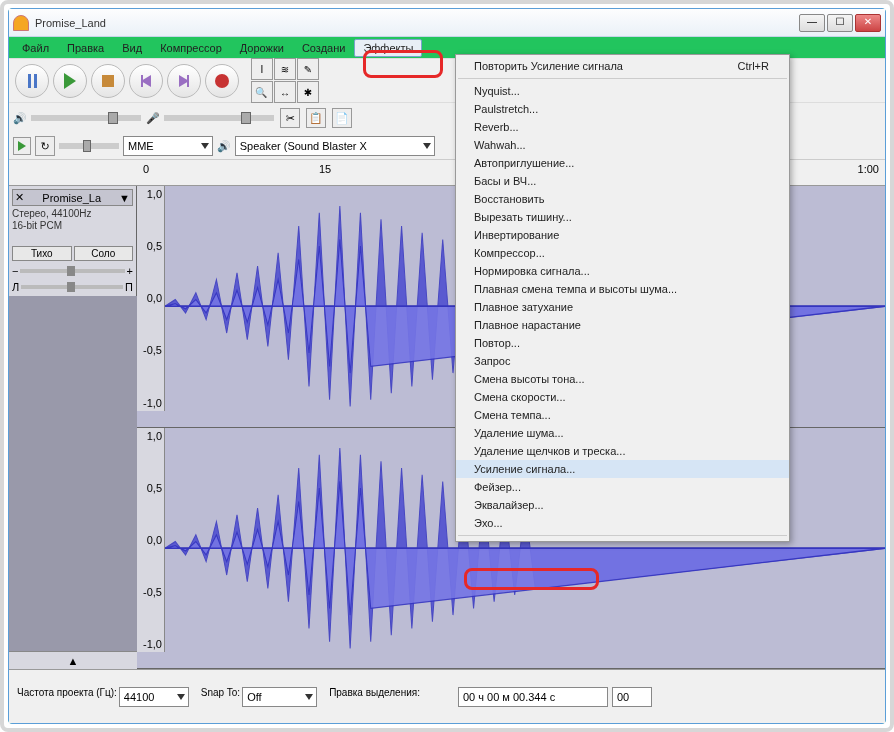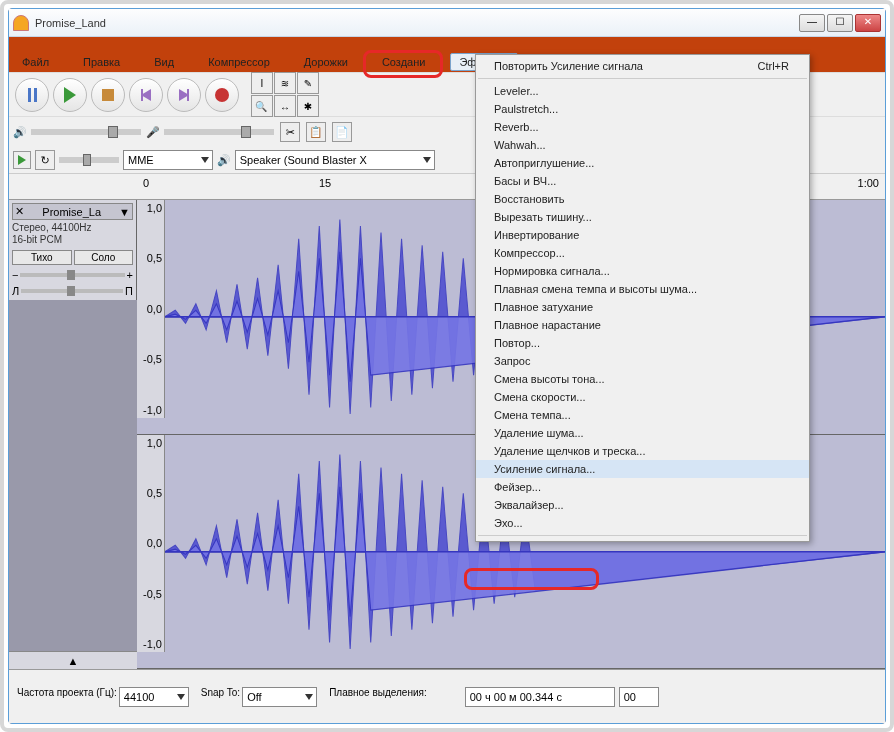--- a/index.html
+++ b/index.html
@@ -1,25 +1,25 @@
 <!DOCTYPE html>
 <html><head>
 <meta charset="utf-8">
 <style>
 * { box-sizing: border-box; margin: 0; padding: 0; font-family: Tahoma, Arial, sans-serif; font-size: 11px; }
 body { background: #fff; width: 894px; height: 732px; position: relative; overflow: hidden; }
 .outer-border { position: absolute; top: 0; left: 0; right: 0; bottom: 0; border: 4px solid #d7d7d7; border-radius: 8px; padding: 4px; }
-.window { background: #c2410c; border: 1px solid #5a9ed8; border-radius: 4px; width: 100%; height: 100%; display: flex; flex-direction: column; }
+.window { background: #22c55e; border: 1px solid #5a9ed8; border-radius: 4px; width: 100%; height: 100%; display: flex; flex-direction: column; }
 .titlebar { height: 28px; background: linear-gradient(#fdfdfe, #eaf1f8); border-bottom: 1px solid #c5d6e8; display: flex; align-items: center; padding: 0 4px; }
 .titlebar .icon { width: 16px; height: 16px; margin-right: 6px; background: #f5a623; border-radius: 50% 50% 0 0; border: 1px solid #c77; }
 .titlebar .title { flex: 1; color: #333; }
 .winbtns { display: flex; gap: 2px; }
 .winbtn { width: 26px; height: 18px; border: 1px solid #888; border-radius: 2px; background: linear-gradient(#f5f5f5,#ddd); text-align: center; line-height: 14px; font-size: 10px; }
 .winbtn.close { background: linear-gradient(#e88,#c44); color: #fff; border-color: #a33; }
-.menubar { height: 22px; display: flex; align-items: center; padding: 0 4px; gap: 16px; border-bottom: 1px solid #ddd; margin-top: 14px; }
+.menubar { height: 22px; display: flex; align-items: center; padding: 0 4px; gap: 0; border-bottom: 1px solid #ddd; }
 .menuitem { padding: 3px 9px; color: #222; cursor: default; }
 .menuitem.highlighted { border: 1px solid #7aa3cc; background: #e8eff6; border-radius: 2px; padding: 2px 8px; position: relative; }
 .highlight-ring { position: absolute; border: 3px solid #e62828; border-radius: 8px; pointer-events: none; }
 .ring-menu { top: 50px; left: 363px; width: 80px; height: 28px; }
 .ring-item { top: 568px; left: 464px; width: 135px; height: 22px; }
 .toolbars { display: flex; flex-wrap: wrap; border-bottom: 1px solid #ccc; background: #f0f0f0; }
 .tb-row { display: flex; align-items: center; height: 44px; border-bottom: 1px solid #ddd; width: 100%; }
 .transport { display: flex; gap: 4px; padding: 0 6px; align-items: center; }
 .tbtn { width: 34px; height: 34px; border-radius: 50%; background: linear-gradient(#fff,#e5e5e5); border: 1px solid #bbb; display: flex; align-items: center; justify-content: center; }
 .tbtn.pause::before { content:""; width:3px; height:14px; background:#4a76c7; box-shadow: 6px 0 #4a76c7; margin-right:6px; }
@@ -40,35 +40,35 @@
 .tb-row3 { height:26px; display:flex; align-items:center; padding:0 4px; gap:4px; }
 .playsmall { width:18px; height:18px; border:1px solid #999; background:#eee; display:flex; align-items:center; justify-content:center; }
 .playsmall::before { content:""; border-left:8px solid #3a9939; border-top:5px solid transparent; border-bottom:5px solid transparent; }
 .combo { height:20px; border:1px solid #888; background:#fff; padding:0 18px 0 4px; position:relative; display:flex; align-items:center; }
 .combo::after { content:""; position:absolute; right:3px; top:6px; border-left:4px solid transparent; border-right:4px solid transparent; border-top:6px solid #333; }
 .timeline { height:26px; background:#f0f0f0; border-bottom:1px solid #999; position:relative; display:flex; align-items:flex-end; padding-left:128px; font-size:10px; }
 .track-area { flex:1; display:flex; background:#9999aa; position:relative; overflow:hidden; }
 .track-panel { width:128px; background:#d8d8e0; border-right:1px solid #666; padding:3px; }
 .track-panel .hdr { background:#c5c5d0; border:1px solid #888; padding:1px 2px; display:flex; align-items:center; justify-content:space-between; margin-bottom:2px; }
 .track-panel .info { font-size:10px; color:#333; line-height:1.2; }
-.track-panel .btns { display:flex; gap:2px; margin-top:4px; }
+.track-panel .btns { display:flex; gap:2px; margin-top:14px; }
 .track-panel .btns button { flex:1; font-size:10px; padding:1px; border:1px solid #888; background:#e8e8e8; }
 .slider-row { display:flex; align-items:center; margin-top:4px; gap:2px; font-size:9px; }
 .slider-row .slide { flex:1; height:4px; background:#bbb; position:relative; }
 .slider-row .slide::after { content:""; position:absolute; left:45%; top:-3px; width:8px; height:10px; background:#888; }
 .waveform-col { flex:1; display:flex; flex-direction:column; }
 .wf { flex:1; background:#bcbcd4; border-bottom:1px solid #666; position:relative; overflow:hidden; }
 .wf-scale { position:absolute; left:0; top:0; bottom:16px; width:28px; background:#d8d8e0; border-right:1px solid #888; display:flex; flex-direction:column; justify-content:space-between; padding:2px; font-size:9px; text-align:right; }
 .wf-canvas { position:absolute; left:28px; right:0; top:0; bottom:0; }
 .collapse-bar { height:18px; background:#d8d8e0; border-top:1px solid #888; display:flex; align-items:center; justify-content:center; width:128px; }
 .bottombar { height:54px; border-top:1px solid #999; background:#f0f0f0; display:flex; align-items:center; padding:4px 8px; gap:12px; }
 .field { display:flex; gap:2px; }
 .field label { font-size:10px; }
 .field .val { border:1px solid #888; background:#fff; padding:2px 4px; height:20px; display:flex; align-items:center; }
-.effects-menu { position:absolute; top:54px; left:455px; width:335px; background:#f0f0f0; border:1px solid #999; box-shadow:2px 2px 6px rgba(0,0,0,.3); padding:2px 0; z-index:10;margin-left:20px; }
+.effects-menu { position:absolute; top:54px; left:455px; width:335px; background:#f0f0f0; border:1px solid #999; box-shadow:2px 2px 6px rgba(0,0,0,.3); padding:2px 0; z-index:10; }
 .effects-menu .mi { padding:3px 20px 3px 18px; color:#222; display:flex; justify-content:space-between; }
 .effects-menu .sep { height:1px; background:#ccc; margin:3px 2px; }
 .effects-menu .mi.hovered { background:#d6e5f5; }
 svg.wave-svg { width:100%; height:100%; display:block; }
 </style>
 </head>
 <body>
 
 <div class="outer-border">
 <div class="window">
@@ -227,38 +227,38 @@
             <span>44100</span>
           </div>
     </div>
     <div class="field">
       <label>Snap To:</label>
       <div class="combo" style="width:75px">
             <span>Off</span>
           </div>
     </div>
     <div class="field">
-      <label>Плавное выделения:</label>
+      <label>Правка выделения:</label>
       <div style="display:flex;gap:4px;padding-left:36px;">
         <div class="val" style="width:150px">00 ч 00 м 00.344 с</div>
         <div class="val" style="width:40px">00</div>
       </div>
     </div>
   </div>
 </div>
 </div>
 
 <div class="effects-menu">
   <div class="mi">
     <span>Повторить Усиление сигнала</span>
     <span>Ctrl+R</span>
   </div>
   <div class="sep"></div>
   <div id="effects-list-1">
-      <div class="mi">Leveler...</div>
+      <div class="mi">Nyquist...</div>
       <div class="mi">Paulstretch...</div>
       <div class="mi">Reverb...</div>
       <div class="mi">Wahwah...</div>
       <div class="mi">Автоприглушение...</div>
       <div class="mi">Басы и ВЧ...</div>
       <div class="mi">Восстановить</div>
       <div class="mi">Вырезать тишину...</div>
       <div class="mi">Инвертирование</div>
       <div class="mi">Компрессор...</div>
       <div class="mi">Нормировка сигнала...</div>

